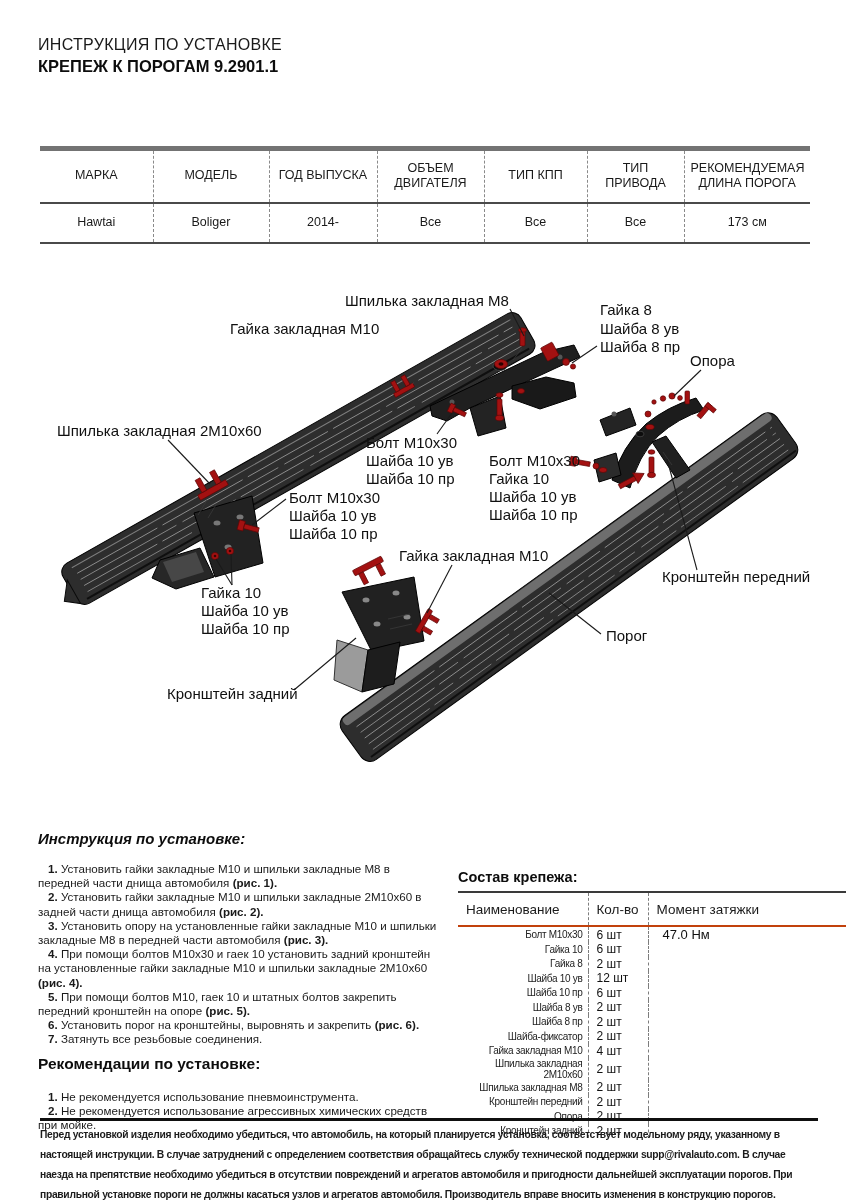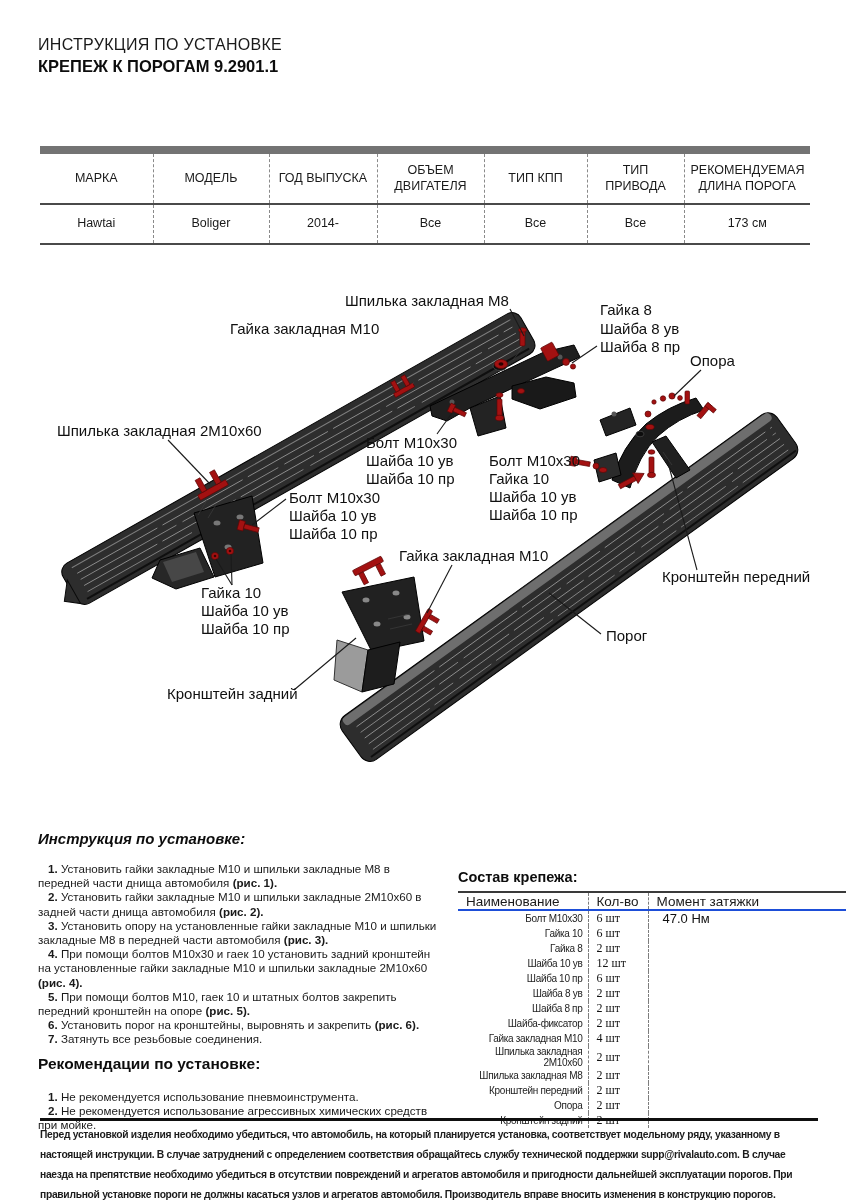--- a/index.html
+++ b/index.html
@@ -9,21 +9,21 @@
   
   .doc-title{position:absolute;left:38px;top:36px;}
   .doc-title .t1{font-size:16px;letter-spacing:.3px;color:#1a1a1a;}
   .doc-title .t2{font-size:16.5px;font-weight:bold;margin-top:3px;color:#0d0d0d;}
 
   
   .vtable{position:absolute;left:40px;top:146px;width:770px;border-collapse:collapse;table-layout:fixed;}
   .vtable th,.vtable td{font-weight:normal;font-size:12.5px;line-height:1.25;text-align:center;
         vertical-align:middle;border-left:1px dashed #8a8a8a;padding:2px 6px;color:#1a1a1a;}
   .vtable th:first-child,.vtable td:first-child{border-left:none;}
-  .vtable thead tr{height:54px;border-top:8px solid #737373;border-bottom:2px solid #4a4a4a;}
+  .vtable thead tr{height:54px;border-top:5px solid #737373;border-bottom:2px solid #4a4a4a;}
   .vtable tbody tr{height:40px;border-bottom:2px solid #4a4a4a;}
 
   
   .diagram{position:absolute;left:0;top:270px;width:848px;height:520px;}
   .dlabel{font-size:15px;fill:#101010;}
   .lead{stroke:#1a1a1a;stroke-width:1.1;fill:none;}
   .thin{stroke:#3a3a3a;stroke-width:.8;fill:none;}
   .red{fill:#a31111;stroke:#5c0707;stroke-width:.7;}
   .part{stroke:#000;stroke-width:1;}
 
@@ -33,27 +33,27 @@
   .instructions .section-title{margin-bottom:15px;font-style:italic;}
   .ilist p{margin:0;font-size:11.6px;line-height:14.2px;text-indent:10px;color:#1a1a1a;}
   .b{font-weight:bold;}
   .recommendations{position:absolute;left:38px;top:1040px;width:404px;}
   .recommendations .section-title{font-size:15.5px;margin-bottom:17px;margin-top:15px;}
 
   
   .parts{position:absolute;left:458px;top:869px;width:388px;}
   .parts .section-title{font-size:14.5px;margin-bottom:6px;}
   .ptable{border-collapse:collapse;width:100%;table-layout:fixed;}
-  .ptable thead tr{border-top:2px solid #3a3a3a;border-bottom:2px solid #1d4ed8;height:18px;}
+  .ptable thead tr{border-top:2px solid #3a3a3a;border-bottom:2px solid #c2410c;height:34px;}
   .ptable th{font-weight:normal;font-size:13.5px;text-align:left;padding:0 0 0 8px;color:#1a1a1a;}
   .ptable td,.ptable th{border-left:1px dashed #7d7d7d;}
   .ptable td:first-child,.ptable th:first-child{border-left:none;}
   .ptable td{height:14.5px;padding:0;vertical-align:middle;}
   .ptable td.name{font-size:10px;text-align:right;padding-right:5px;letter-spacing:-.3px;color:#222;}
-  .ptable td.qty{font-size:12px;padding-left:8px;color:#111;font-family:Liberation Serif, serif;}
+  .ptable td.qty{font-size:12px;padding-left:8px;color:#111;}
   .ptable td.tq{font-size:13px;padding-left:14px;color:#111;margin-top:8px;}
 
   
   .footer{position:absolute;left:40px;top:1118px;width:778px;border-top:3px solid #0f0f0f;padding-top:4px;}
   .footer p{margin:0;font-weight:bold;font-size:10.3px;line-height:20px;letter-spacing:-.3px;color:#1c1c1c;}
 </style>
 </head>
 <body>
 
 <div class="page">

